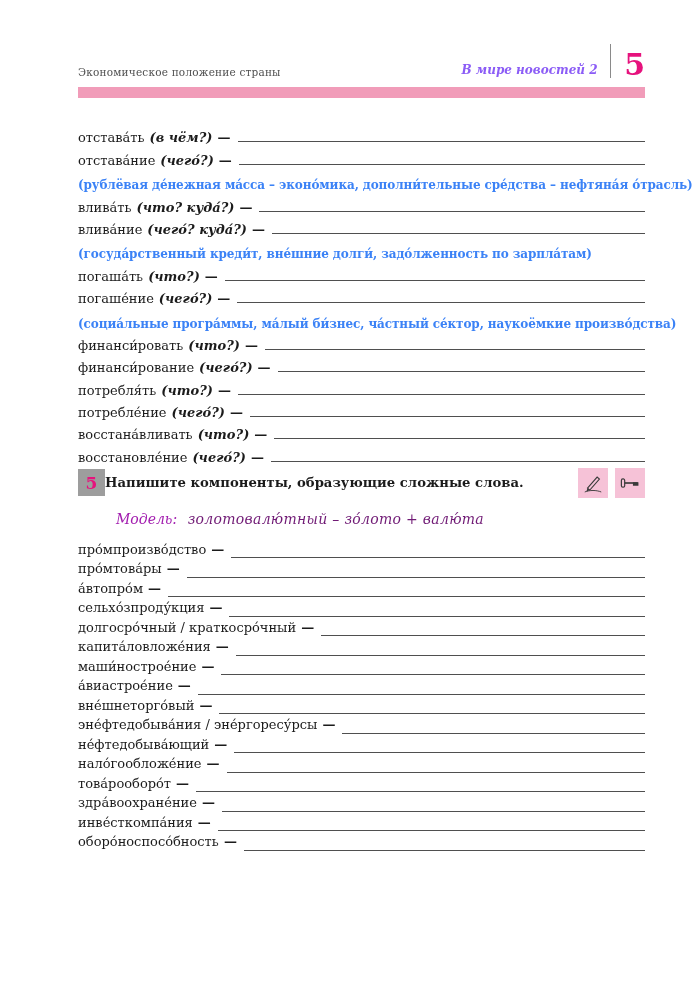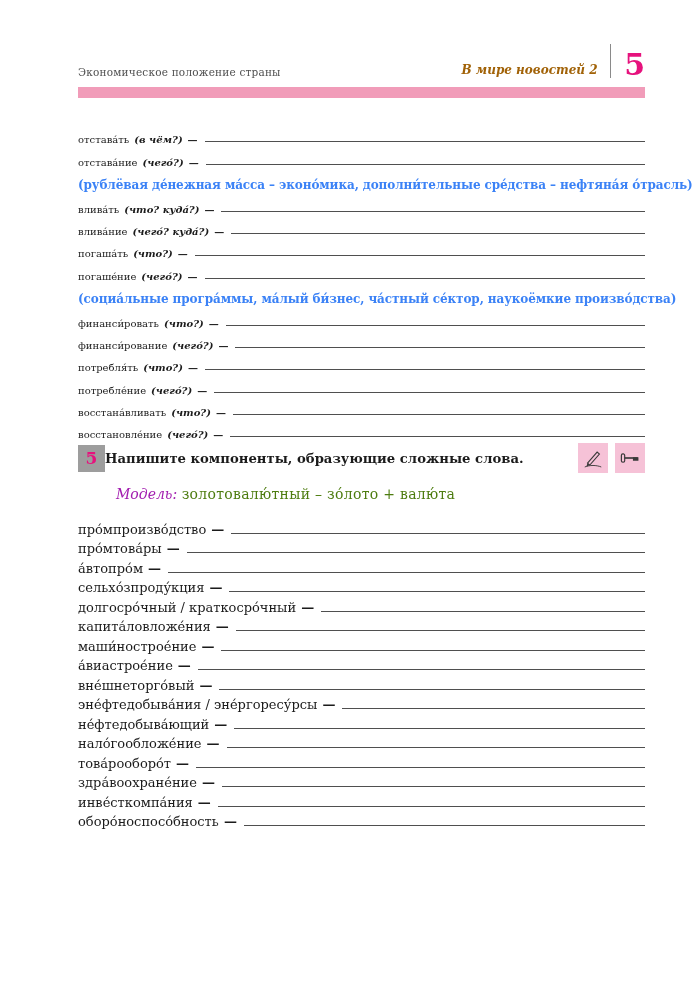--- a/index.html
+++ b/index.html
@@ -3,51 +3,51 @@
 <meta charset="utf-8">
 <style>
   html,body{margin:0;padding:0;background:#ffffff;}
   .page{position:relative;width:700px;height:999px;background:#ffffff;overflow:hidden;
         font-family:"DejaVu Serif",serif;color:#1b1b1b;}
   .content{position:absolute;left:78px;top:0;width:567px;}
 
   
   .header{display:flex;align-items:flex-end;margin-top:44px;}
   .h-left{font-size:10.5px;color:#4f4f4f;flex:1;letter-spacing:.2px;}
-  .h-right{font-size:12px;font-weight:bold;font-style:italic;color:#a16207;margin-right:12px;padding-bottom:1px;white-space:nowrap;}
+  .h-right{font-size:12px;font-weight:bold;font-style:italic;color:#8b5cf6;margin-right:12px;padding-bottom:1px;white-space:nowrap;}
   .h-div{width:1.5px;height:34px;background:#8a8a8a;}
   .h-page{font-size:30px;line-height:27px;font-weight:bold;color:#e6127d;margin-left:13px;}
   .pinkbar{height:11px;background:#f19cb9;margin-top:9px;}
 
   
   .vocab{margin-top:25px;}
-  .vrow{display:flex;align-items:flex-end;height:22.4px;font-size:10px;}
+  .vrow{display:flex;align-items:flex-end;height:22.4px;font-size:13px;}
   .vlabel{white-space:nowrap;}
   .q{font-style:italic;font-weight:bold;margin-left:5px;}
   .dash{font-weight:bold;margin-left:5px;}
   .fill{flex:1;border-bottom:1.5px solid #4f4f4f;margin:0 0 3px 7px;}
   .hint{height:22.4px;margin-top:2px;display:flex;align-items:flex-end;
         font-size:12px;font-weight:bold;color:#3b82f6;white-space:nowrap;letter-spacing:-.1px;}
 
   
   .ex-head{display:flex;align-items:center;margin-top:3px;height:30px;}
   .ex-num{width:27px;height:27px;background:#9d9d9d;color:#e6127d;font-size:17px;font-weight:bold;
           display:flex;align-items:center;justify-content:center;flex:0 0 27px;}
   .ex-title{font-size:13.2px;font-weight:bold;flex:1;white-space:nowrap;}
   .ex-icons{display:flex;gap:7px;}
   .icon-box{width:30px;height:30px;background:#f6c2d7;display:flex;align-items:center;justify-content:center;}
 
   
   .model{margin-top:13px;margin-left:38px;font-size:14px;height:20px;white-space:nowrap;}
   .model-label{font-style:italic;color:#a21caf;}
-  .model-text{color:#4d7c0f;letter-spacing:.3px;}
+  .model-text{font-style:italic;color:#701a75;margin-left:6px;letter-spacing:.3px;}
 
   
   .words{margin-top:11px;}
-  .wrow{display:flex;align-items:flex-end;height:19.5px;font-size:13px;}
+  .wrow{display:flex;height:19.5px;font-size:13px;}
 </style>
 </head>
 <body>
 
 <div class="page">
   <div class="content">
 
     <div class="header">
       <span class="h-left">Экономическое положение страны</span>
       <span class="h-right">В мире новостей 2</span>
@@ -71,20 +71,21 @@
         <div class="vrow">
           <span class="vlabel">влива́ть<span class="q">(что? куда́?)</span></span>
           <span class="dash">—</span>
           <span class="fill"></span>
         </div>
         <div class="vrow">
           <span class="vlabel">влива́ние<span class="q">(чего́? куда́?)</span></span>
           <span class="dash">—</span>
           <span class="fill"></span>
         </div>
+        <div class="hint">(госуда́рственный креди́т, вне́шние долги́, задо́лженность по зарпла́там)</div>
         <div class="vrow">
           <span class="vlabel">погаша́ть<span class="q">(что?)</span></span>
           <span class="dash">—</span>
           <span class="fill"></span>
         </div>
         <div class="vrow">
           <span class="vlabel">погаше́ние<span class="q">(чего́?)</span></span>
           <span class="dash">—</span>
           <span class="fill"></span>
         </div>

